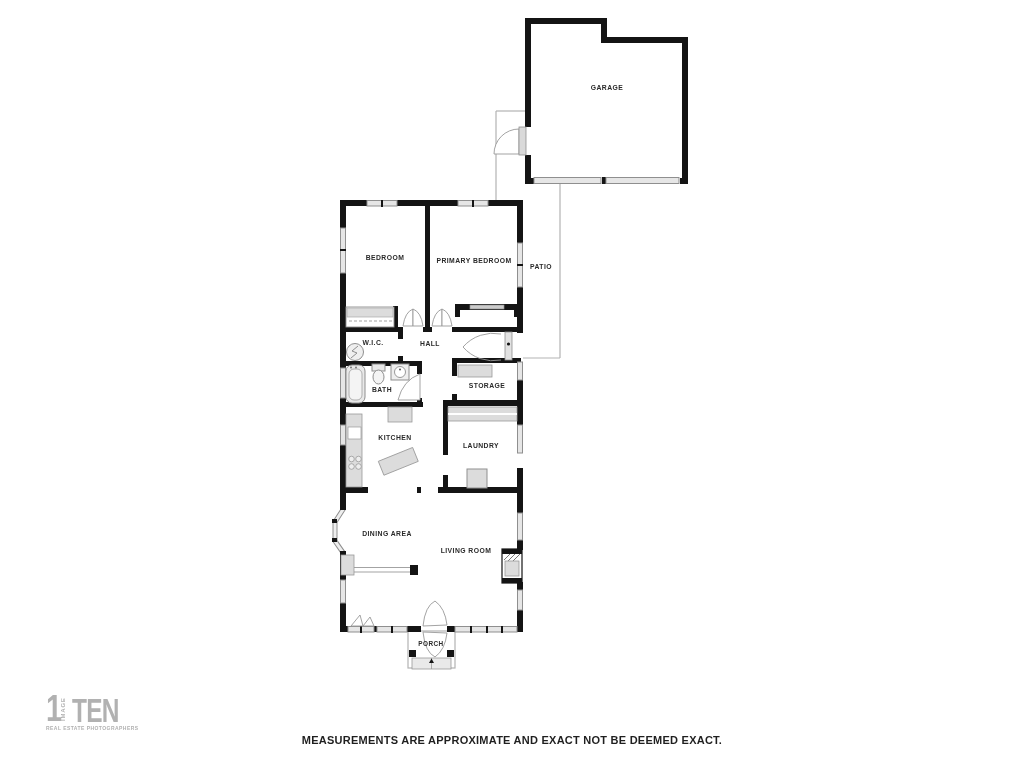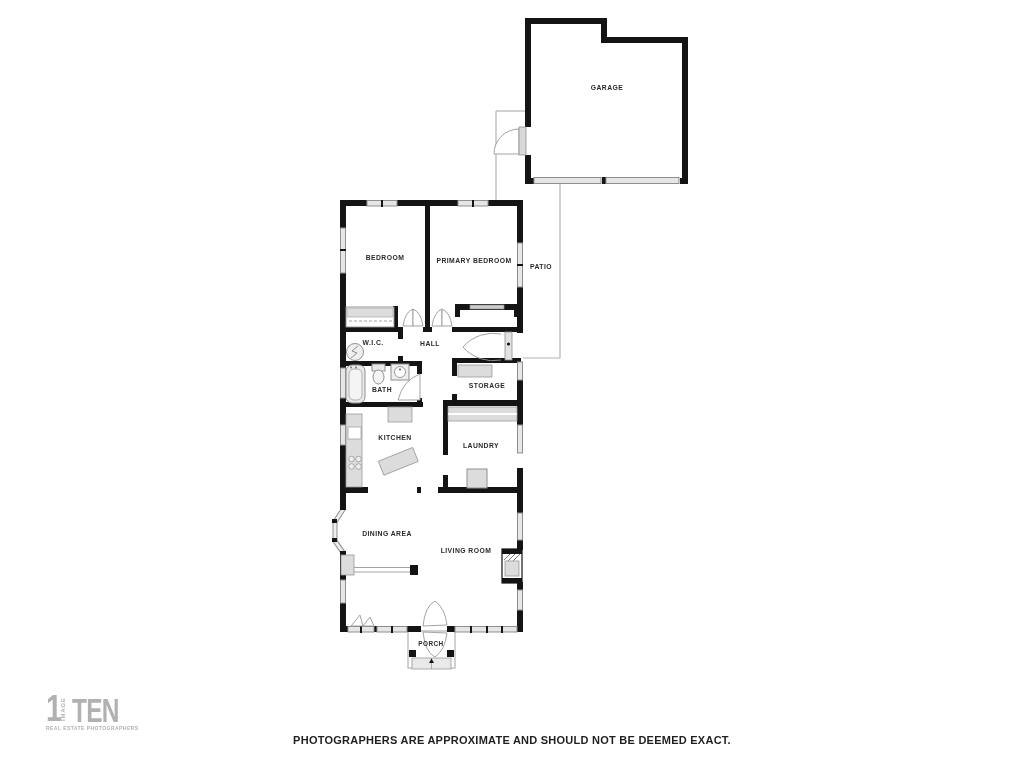--- a/index.html
+++ b/index.html
@@ -265,13 +265,13 @@
 
 <div id="logo">
   <div class="row">
     <div class="one">1</div>
     <div class="vert">IMAGE</div>
     <div class="ten">TEN</div>
   </div>
   <div class="sub">REAL ESTATE PHOTOGRAPHERS</div>
 </div>
 
-<div id="disclaimer">PHOTOGRAPHERS ARE APPROXIMATE AND SHOULD NOT BE DEEMED EXACT.</div>
+<div id="disclaimer">MEASUREMENTS ARE APPROXIMATE AND EXACT NOT BE DEEMED EXACT.</div>
 
 </body></html>

